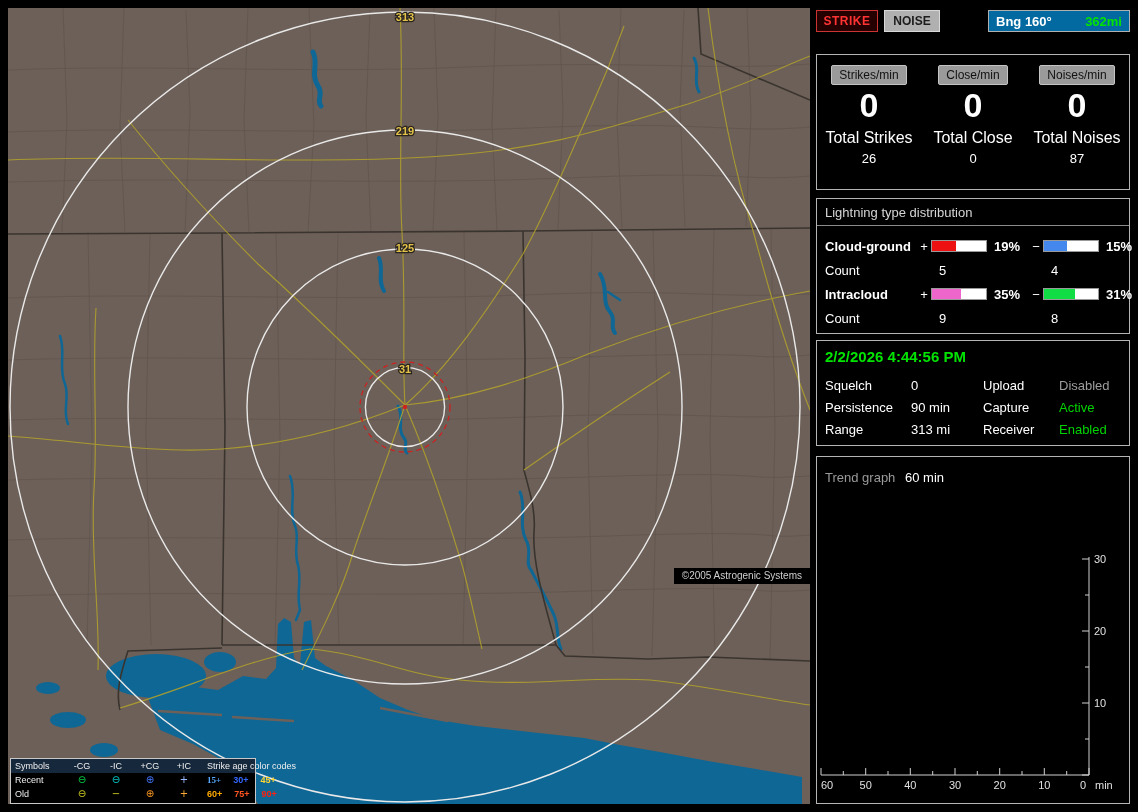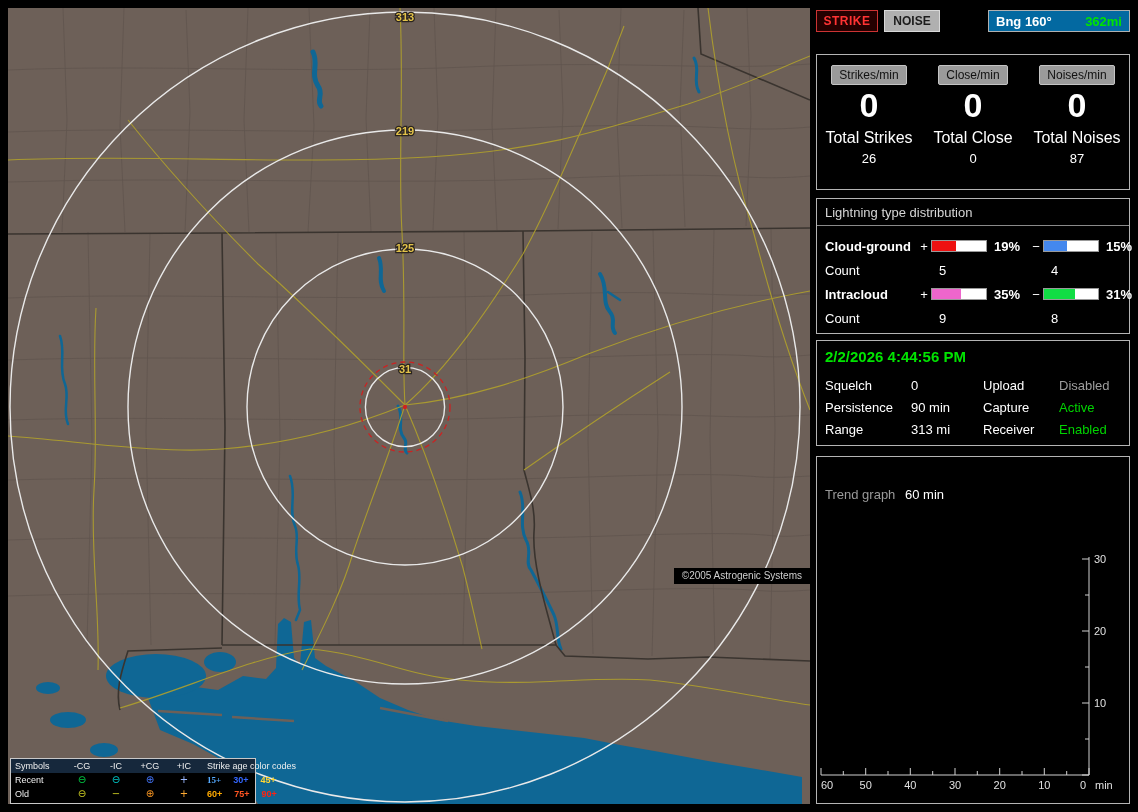--- a/index.html
+++ b/index.html
@@ -54,21 +54,21 @@
   .cnt{padding-left:8px;}
   .col1{grid-column:1;} .col3{grid-column:3;} .col6{grid-column:6;}
 
   .time{top:332px;height:106px;padding:7px 8px;}
   .datetime{font-size:15px;font-weight:bold;}
   .settings-grid{display:grid;grid-template-columns:86px 72px 76px auto;row-gap:7px;
                  margin-top:13px;font-size:13px;}
 
   .statusbox{top:448px;height:348px;padding:9px 8px 0;}
   .monitor-grid{display:grid;grid-template-columns:80px 74px 88px auto;row-gap:10px;font-size:13px;}
-  .trend-row{display:grid;grid-template-columns:80px auto;margin-top:21px;font-size:13px;}
+  .trend-row{display:grid;grid-template-columns:80px auto;margin-top:4px;font-size:13px;}
   .dim{color:#9a9a9a;}
   svg.trend{position:absolute;left:0;bottom:4px;width:312px;height:250px;}
 </style>
 </head>
 <body>
 
 <div class="map-wrap">
   <svg class="map" viewBox="0 0 802 796">
     <rect width="802" height="796" fill="#6d6058"></rect>
 

